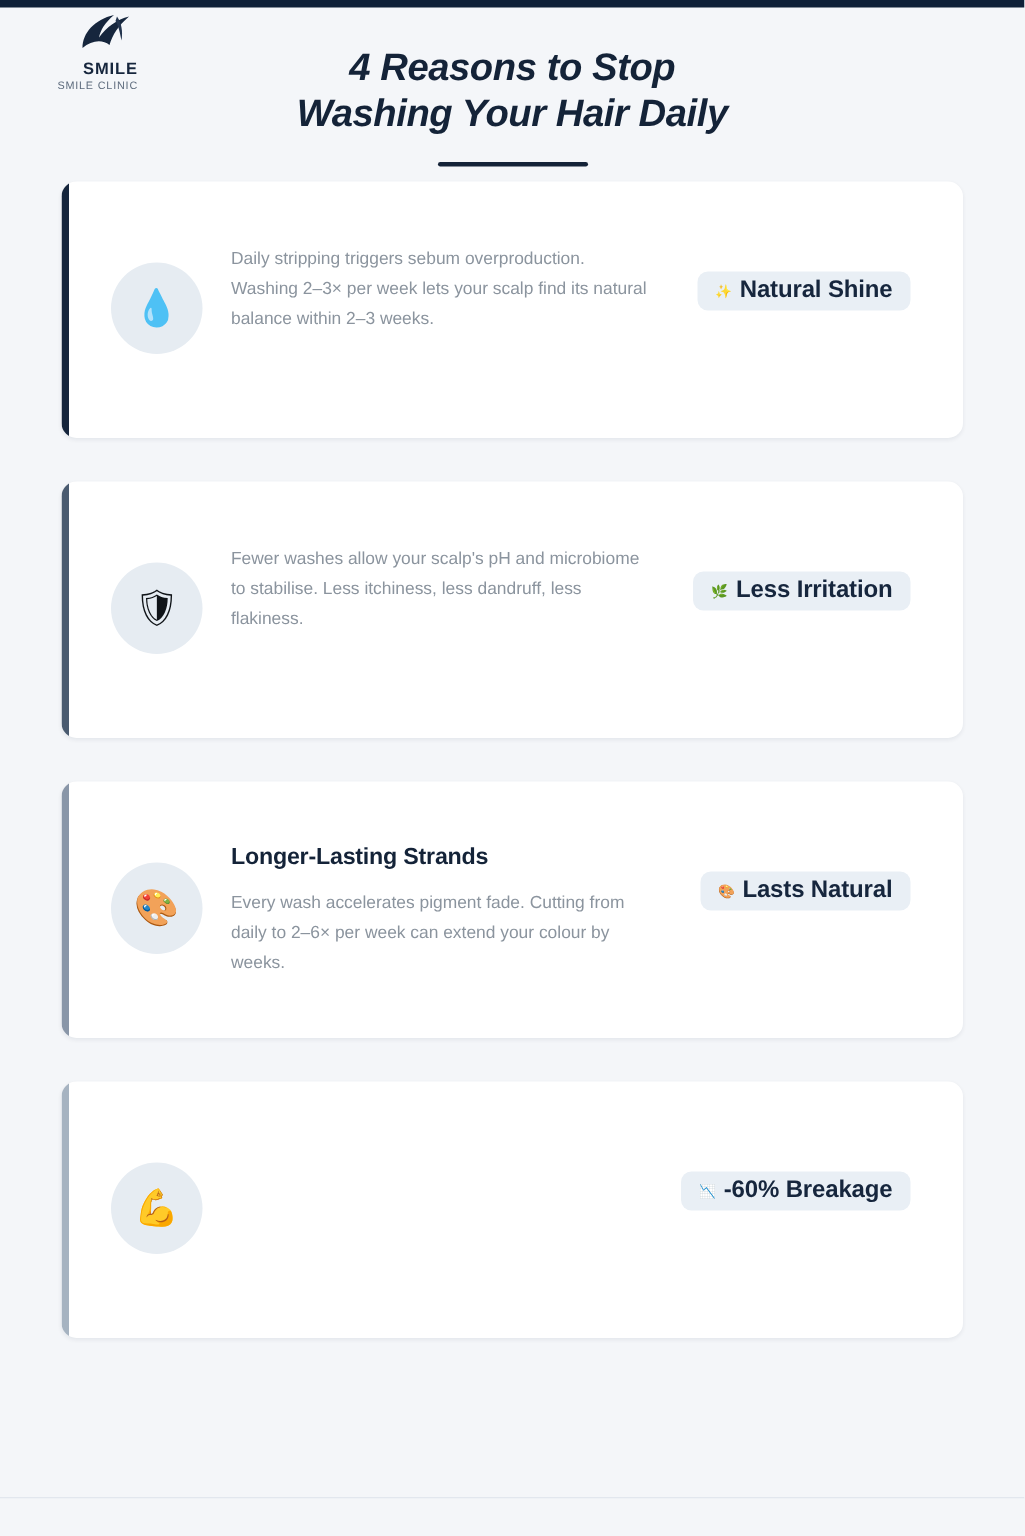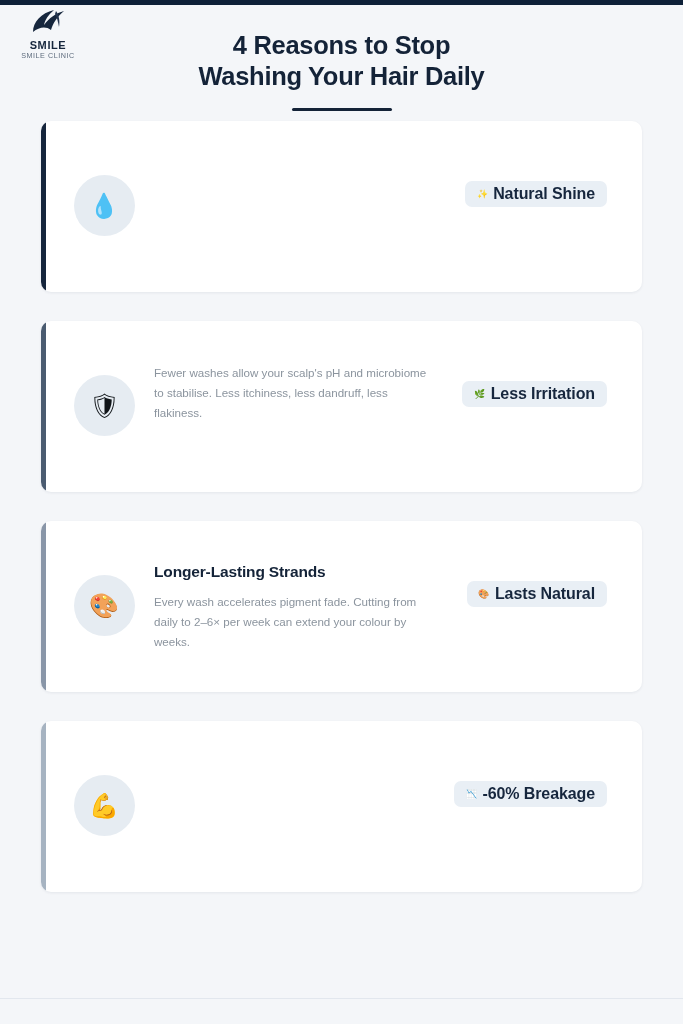--- a/index.html
+++ b/index.html
@@ -25,23 +25,23 @@
     top: 0; left: 0;
     width: 683px;
     height: 5px;
     background: #0e2038;
   }
 
   
   .logo {
     position: absolute;
     top: 9px;
-    left: 16px;
+    left: 28px;
     width: 64px;
-    text-align: center;
+    text-align: right;
   }
   .logo-mark {
     display: block;
     margin: 0 auto 1px auto;
   }
   .logo-name {
     font-size: 11px;
     font-weight: bold;
     letter-spacing: 0.6px;
     color: #16263d;
@@ -61,20 +61,21 @@
     left: 0;
     width: 683px;
     text-align: center;
   }
   .header h1 {
     font-size: 25.5px;
     font-weight: bold;
     color: #142338;
     line-height: 1.22;
     letter-spacing: -0.3px;
+    font-style: italic;
   }
   .header h1 .line2 { display: block; }
   .title-rule {
     width: 100px;
     height: 3px;
     background: #142338;
     margin: 16px auto 0 auto;
     border-radius: 2px;
   }
 
@@ -221,20 +222,21 @@
 
   <div class="cards">
 
     <div class="card">
       <div class="card-accent" style="background: rgb(21, 37, 60);"></div>
       <div class="card-inner">
         <div class="icon-circle">
           <span class="icon-glyph">💧</span>
         </div>
         <div class="card-text">
+          <div class="card-desc">Daily stripping triggers sebum overproduction. Washing 2–3× per week lets your scalp find its natural balance within 2–3 weeks.</div>
         </div>
         <div class="badge">
           <span class="badge-icon">✨</span>
           <span class="badge-label">Natural Shine</span>
         </div>
       </div>
     </div>
 
     <div class="card">
       <div class="card-accent" style="background: rgb(74, 91, 112);"></div>

